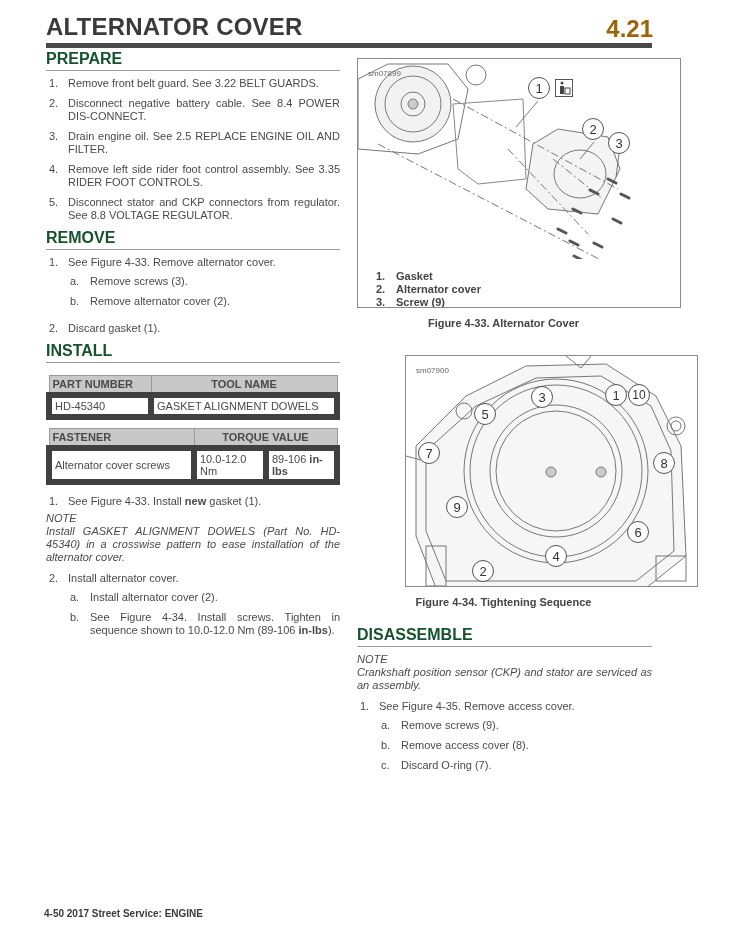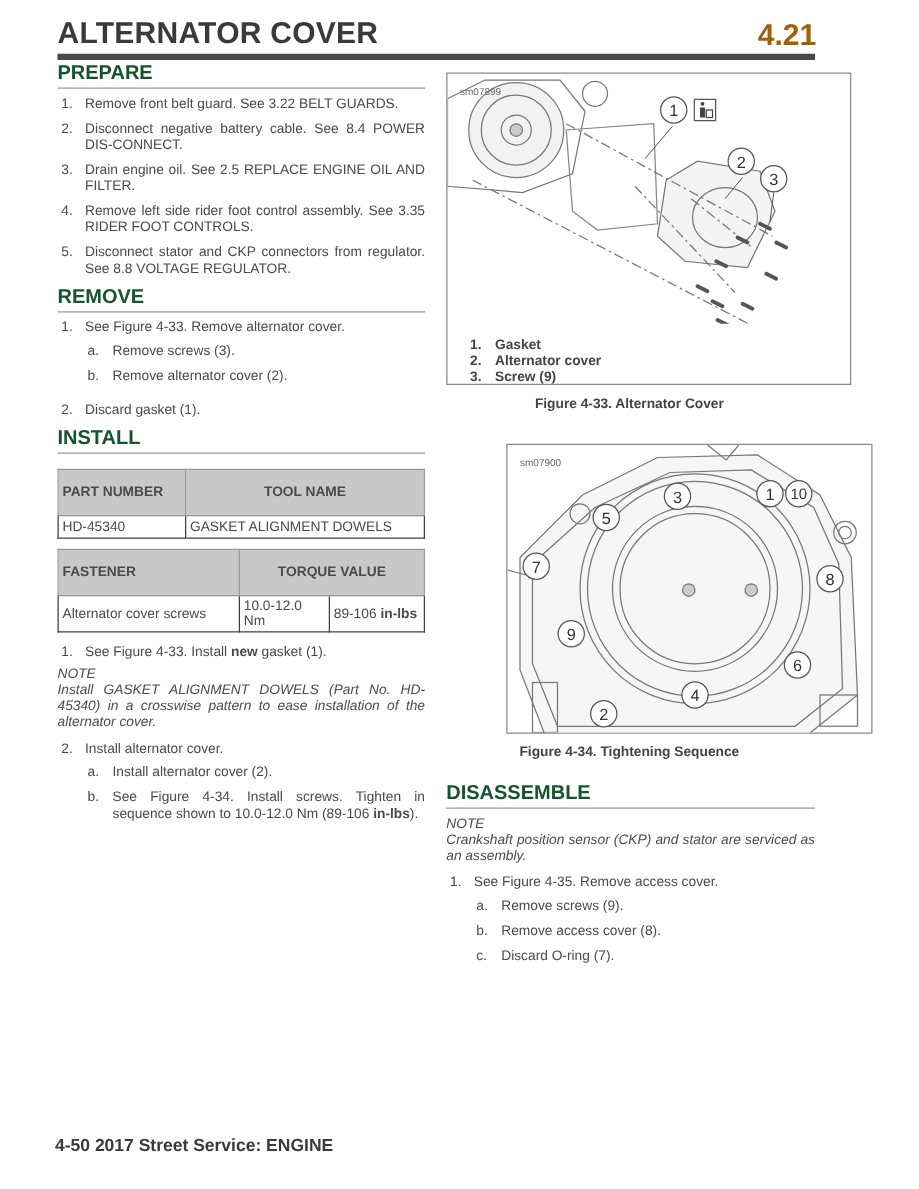--- a/index.html
+++ b/index.html
@@ -17,40 +17,40 @@
 
   .steps { list-style: none; font-size: 11px; line-height: 13px; color: #4a4a4a; }
   .step { display: flex; margin-bottom: 7px; }
   .step-num { width: 22px; flex: none; padding-left: 3px; }
   .step-text { flex: 1; text-align: justify; }
   .substeps { list-style: none; margin-top: 6px; }
   .substep { display: flex; margin-bottom: 7px; }
   .substep-letter { width: 22px; flex: none; padding-left: 2px; }
 
   .data-table { width: 100%; border-collapse: collapse; font-size: 11px; color: #4a4a4a; margin-bottom: 8px; }
-  .data-table th { background: #c8c8c8; font-weight: bold; text-align: center; border: 1px solid #9a9a9a; padding: 2px 3px; height: 37px; }
+  .data-table th { background: #c8c8c8; font-weight: bold; text-align: center; border: 1px solid #9a9a9a; padding: 2px 3px; height: 19px; }
   .data-table th.left { text-align: left; }
-  .data-table td { border: 1px solid #404040; padding: 2px 3px; height: 18px; }
+  .data-table td { border: 6px solid #404040; padding: 2px 3px; height: 18px; }
   .bold { font-weight: bold; }
 
   .note { font-size: 11px; line-height: 13px; font-style: italic; color: #4a4a4a; margin: 2px 0 8px 0; }
   .note-label { text-align: left; }
   .note-body { text-align: justify; }
 
   .figure-frame { position: absolute; border: 1px solid #8a8a8a; background: #fff; overflow: hidden; }
   .figure-id { position: absolute; font-size: 8px; color: #666; }
   .callout { position: absolute; width: 22px; height: 22px; border: 1.3px solid #555; border-radius: 50%; background: #fff; font-size: 13px; color: #333; display: flex; align-items: center; justify-content: center; }
   .legend { position: absolute; left: 18px; font-size: 11px; font-weight: bold; color: #444; line-height: 13px; }
   .legend-row { display: flex; }
   .legend-num { width: 20px; }
   .figure-caption { position: absolute; width: 100%; text-align: center; font-size: 11px; font-weight: bold; color: #444; }
 
   .discard-icon { position: absolute; width: 18px; height: 18px; border: 1px solid #555; background: #fff; }
 
-  .footer { position: absolute; left: 44px; top: 908px; font-size: 14px; font-weight: bold; color: #3a3a3a; }
+  .footer { position: absolute; left: 44px; top: 908px; font-size: 10px; font-weight: bold; color: #3a3a3a; }
 </style>
 </head>
 <body>
 
 <div class="page-title">ALTERNATOR COVER</div>
 <div class="page-number">4.21</div>
 <div class="title-rule"></div>
 
 <div class="col-left">
 

